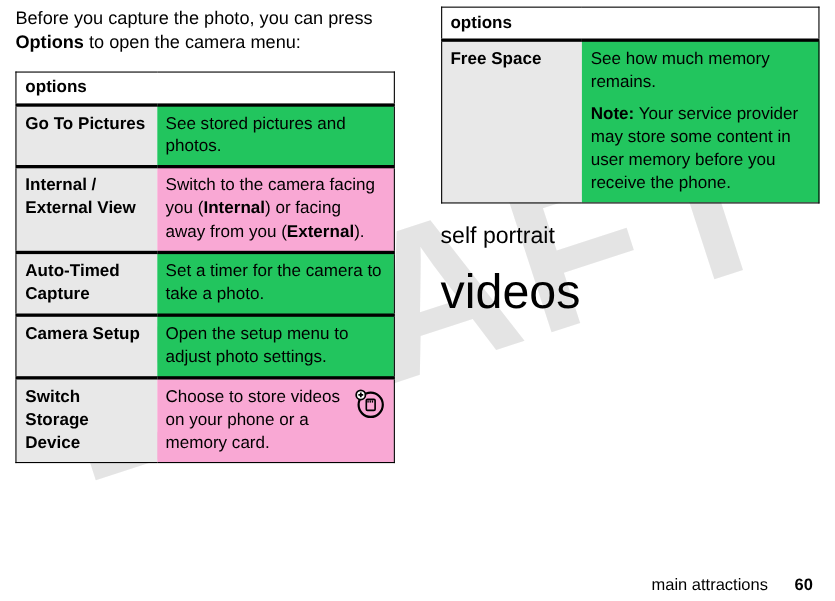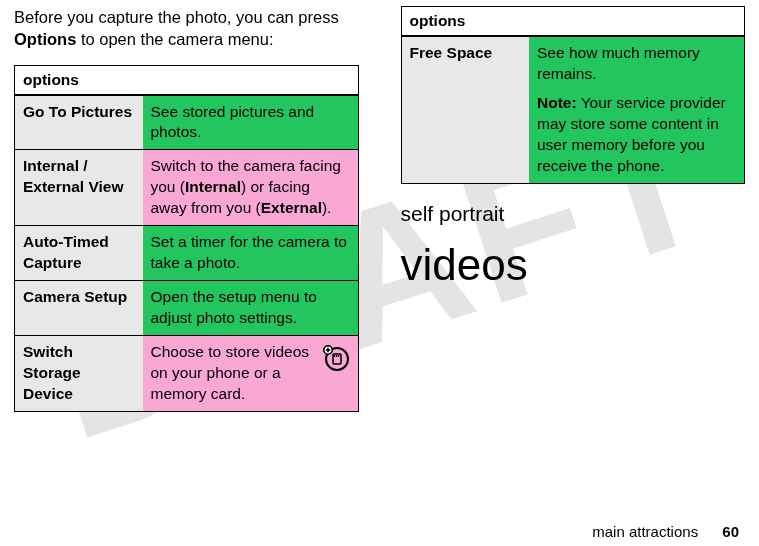--- a/index.html
+++ b/index.html
@@ -51,21 +51,21 @@
     font-size: 15.5px;
   }
   table.opts th {
     text-align: left;
     font-weight: 700;
     font-stretch: condensed;
     padding: 5px 8px;
     border-bottom: 2.5px solid #000;
   }
   table.opts td {
-    border-top: 1px solid #000000;
+    border-top: 3px solid #000000;
     padding: 6px 8px;
     vertical-align: top;
     line-height: 1.35;
   }
   table.opts td:first-child {
     width: 128px;
     font-weight: 700;
     font-stretch: condensed;
     background: #e8e8e8;
   }

